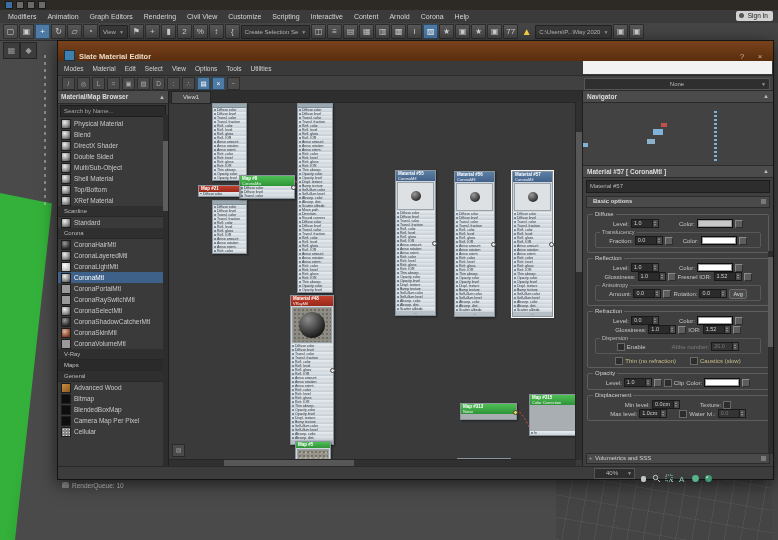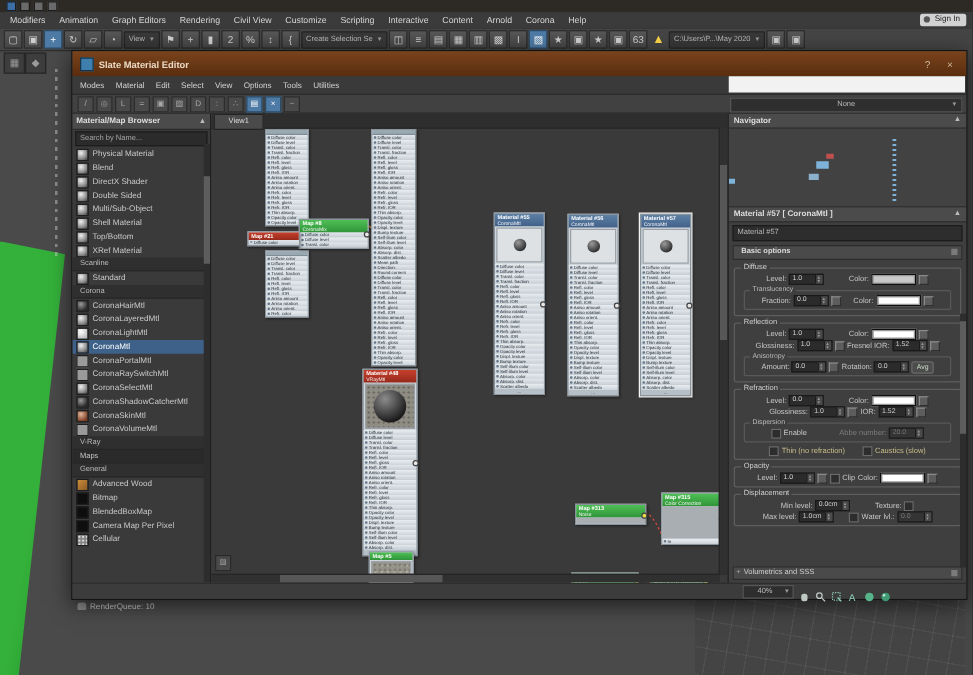--- a/index.html
+++ b/index.html
@@ -29,21 +29,21 @@
   #gridbr{position:absolute;left:556px;top:478px;width:222px;height:62px;background:#444444;
     background-image:repeating-linear-gradient(100deg,rgba(255,255,255,.06) 0 1px,transparent 1px 16px),
                      repeating-linear-gradient(10deg,rgba(255,255,255,.05) 0 1px,transparent 1px 22px);}
   #gridtr{position:absolute;left:695px;top:40px;width:83px;height:22px;background:#464646;
     background-image:repeating-linear-gradient(100deg,rgba(255,255,255,.06) 0 1px,transparent 1px 12px);}
   #rstrip{position:absolute;left:772px;top:40px;width:6px;height:500px;background:#474747;}
   #renderqueue{position:absolute;left:62px;top:480px;height:10px;display:flex;align-items:center;gap:3px;color:#c9c9c9;font-size:6.5px;}
   #renderqueue .tq{width:7px;height:6px;background:#8a8a8a;border-radius:2px 2px 1px 1px;}
   
   #win{position:absolute;left:57px;top:40px;width:715px;height:438px;background:#3c3c3c;border:1px solid #141414;box-shadow:0 4px 16px rgba(0,0,0,.6);display:flex;flex-direction:column;}
-  #wtitle{height:20px;flex:none;background:linear-gradient(#79431c,#5a2d0e);display:flex;align-items:center;padding:0 6px;gap:4px;}
+  #wtitle{height:20px;flex:none;background:linear-gradient(#79431c,#5a2d0e);display:flex;align-items:flex-end;padding:0 6px;gap:4px;}
   #wicon{width:9px;height:9px;background:#3f7fae;border:1px solid #16344a;flex:none;}
   #wtitletext{color:#ead9c4;font-size:7.5px;font-weight:bold;flex:1;}
   .wbtn{color:#cdb89e;font-size:8px;width:14px;text-align:center;}
   #wmenurow{height:14px;flex:none;background:#3a3a3a;border-bottom:1px solid #2b2b2b;display:flex;align-items:center;gap:9px;padding-left:6px;position:relative;}
   .emitem{font-size:6.5px;color:#d2d2d2;white-space:nowrap;}
   #whitestrip{position:absolute;right:1px;top:0;width:189px;height:13px;background:#f2f2f2;}
   #wtoolrow{height:14px;flex:none;background:#414141;border-bottom:1px solid #2a2a2a;display:flex;align-items:center;gap:2px;padding-left:4px;position:relative;}
   .eico{width:11px;height:11px;flex:none;background:#4a4a4a;border:1px solid #2c2c2c;color:#a8a8a8;font-size:6.5px;line-height:11px;text-align:center;}
   .eico.hl{background:#4e7ba6;border-color:#2b4a66;color:#fff;}
   #nonedd{position:absolute;right:3px;top:2px;width:184px;height:10px;background:#2f2f2f;border:1px solid #555;color:#b9b9b9;font-size:6px;line-height:10px;text-align:center;}
@@ -193,21 +193,21 @@
       <span class="tbico">▤</span>
       <span class="tbico">▦</span>
       <span class="tbico">▥</span>
       <span class="tbico">▩</span>
       <span class="tbico">I</span>
       <span class="tbico hl">▨</span>
       <span class="tbico">★</span>
       <span class="tbico">▣</span>
       <span class="tbico">★</span>
       <span class="tbico">▣</span>
-      <span class="tbico">63</span>
+      <span class="tbico">77</span>
       <span class="tbico warn">▲</span>
       <span class="tbdd">
         <span>C:\Users\P...\May 2020</span>
         <span class="car">▼</span>
       </span>
       <span class="tbico">▣</span>
       <span class="tbico">▣</span>
     </div>
   <div class="vpico" style="left:3px;top:42px;">▦</div>
   <div class="vpico" style="left:20px;top:42px;">◆</div>

